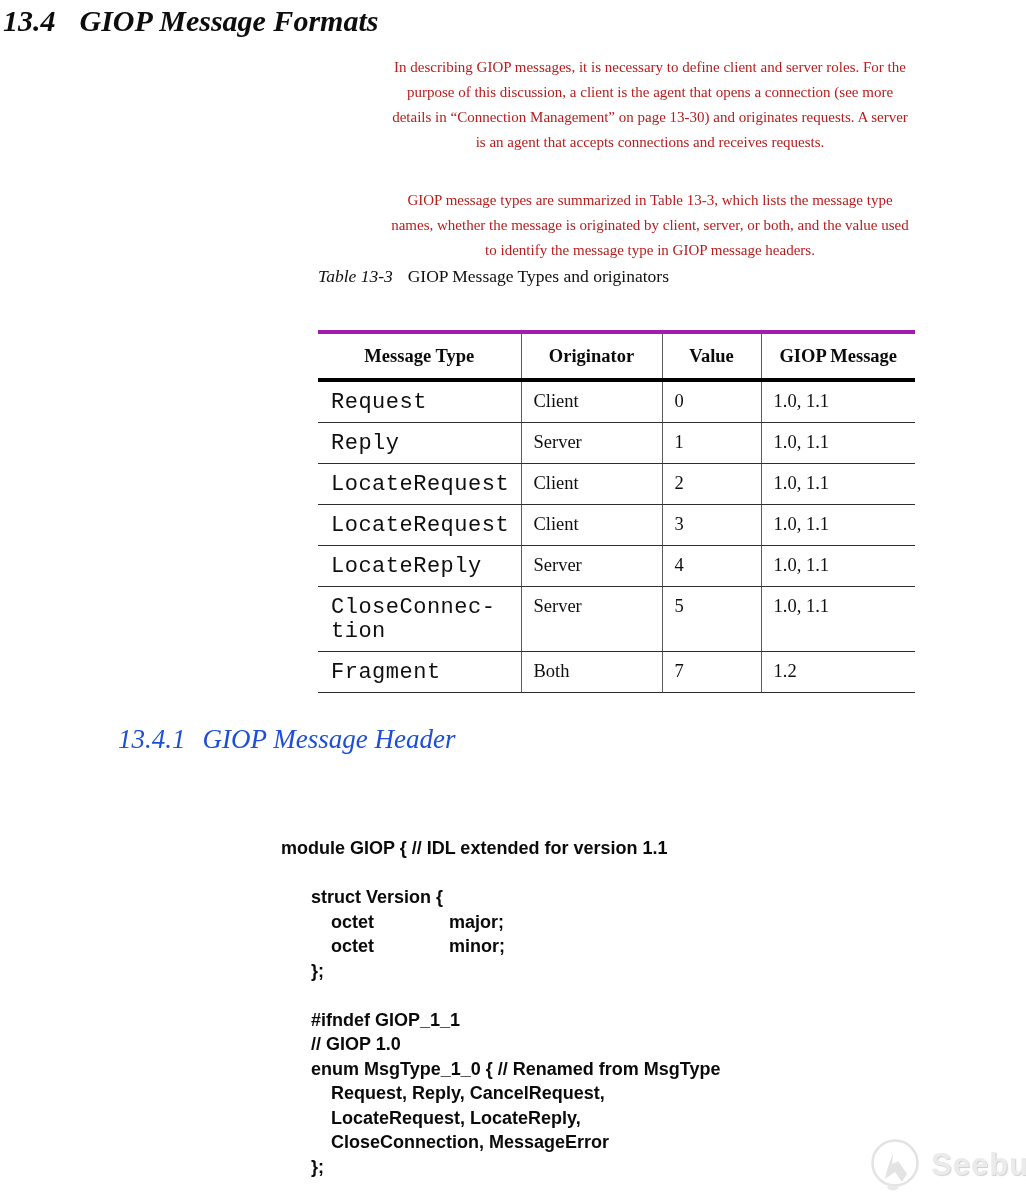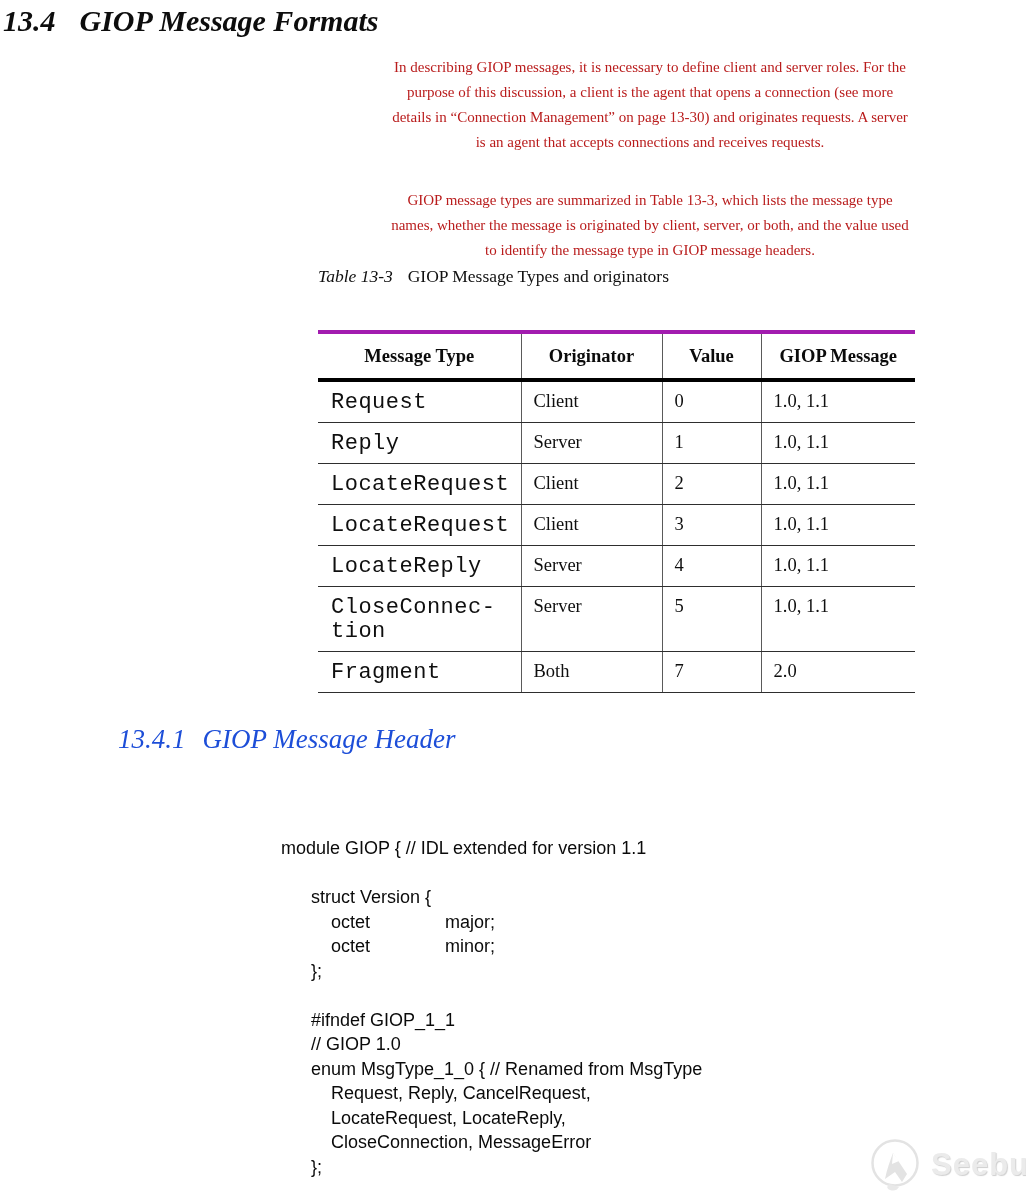--- a/index.html
+++ b/index.html
@@ -75,21 +75,21 @@
   table.giop td.mono {
     font-family: "Liberation Mono", monospace;
     font-size: 22px; letter-spacing: 0.5px;
     padding-left: 13px; white-space: pre-line; line-height: 24px;
   }
 
   
   pre.code {
     position: absolute; left: 281px; top: 836px; margin: 0;
     font-family: "Liberation Sans", sans-serif;
-    font-weight: normal; font-size: 18px; line-height: 24.5px;
+    font-weight: bold; font-size: 18px; line-height: 24.5px;
     color: #0a0a0a; white-space: pre;
   }
 
   
   .watermark {
     position: absolute; left: 868px; top: 1137px;
     display: flex; align-items: center; gap: 7px;
   }
   .wm-text {
     font-family: "Liberation Sans", sans-serif;
@@ -170,21 +170,21 @@
         <td class="mono">CloseConnec-
 tion</td>
         <td>Server</td>
         <td>5</td>
         <td>1.0, 1.1</td>
       </tr>
       <tr>
         <td class="mono">Fragment</td>
         <td>Both</td>
         <td>7</td>
-        <td>2.0</td>
+        <td>1.2</td>
       </tr>
     </tbody>
   </table>
 
   <div class="h2">
     <span class="num">13.4.1</span><span>GIOP Message Header</span>
   </div>
 
 
   <pre class="code">module GIOP { // IDL extended for version 1.1

